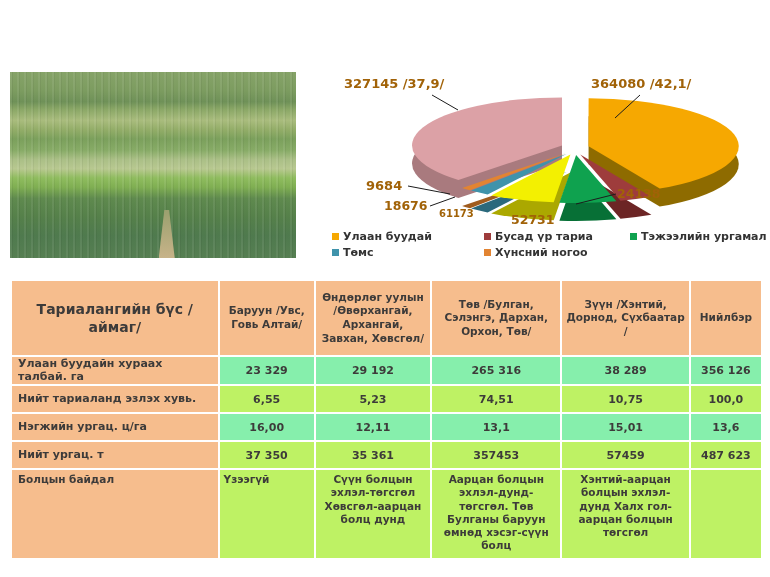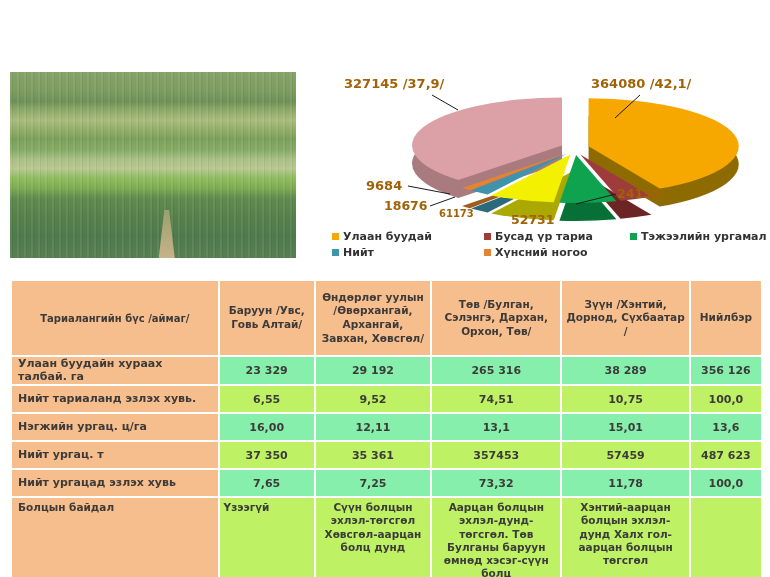--- a/index.html
+++ b/index.html
@@ -52,21 +52,21 @@
   
   .stat-table{
     position:absolute;left:10px;top:279px;width:753px;
     border-collapse:separate;border-spacing:2px;table-layout:fixed;
     font-weight:700;color:#3d3b3a;
   }
   .stat-table th{
     background:#f6bd8d;font-size:10.5px;line-height:1.3;text-align:center;
     vertical-align:middle;height:70px;padding:2px 3px;font-weight:700;
   }
-  .stat-table th:first-child{font-size:10px;}
+  .stat-table th:first-child{font-size:14px;}
   .stat-table td{padding:1px 4px;font-size:11px;vertical-align:middle;}
   .stat-table td.rowlabel{
     background:#f6bd8d;text-align:left;font-size:11px;line-height:1.15;padding-left:6px;
   }
   .stat-table tr.odd td.val{background:#86efac;}
   .stat-table tr.even td.val{background:#bef264;}
   .stat-table td.val{text-align:center;}
   .stat-table tr.lastrow td{vertical-align:top;font-size:10.5px;line-height:1.25;height:84px;padding-top:3px;}
   .stat-table tr.lastrow td.val{text-align:center;}
   .stat-table tr.lastrow td.val.first{text-align:left;}
@@ -118,21 +118,21 @@
     <div class="legend-item">
       <span class="legend-swatch" style="background: rgb(158, 60, 60);"></span>
       <span>Бусад үр тариа</span>
     </div>
     <div class="legend-item">
       <span class="legend-swatch" style="background: rgb(15, 162, 79);"></span>
       <span>Тэжээлийн ургамал</span>
     </div>
     <div class="legend-item">
       <span class="legend-swatch" style="background: rgb(63, 147, 171);"></span>
-      <span>Нийт</span>
+      <span>Төмс</span>
     </div>
     <div class="legend-item">
       <span class="legend-swatch" style="background: rgb(226, 132, 50);"></span>
       <span>Хүнсний ногоо</span>
     </div>
   </div>
 
 <table class="stat-table" id="stat-table">
   <colgroup>
     <col style="width:205px">
@@ -157,49 +157,41 @@
         <td class="rowlabel">Улаан буудайн хураах талбай. га</td>
         <td class="val first">23 329</td>
         <td class="val">29 192</td>
         <td class="val">265 316</td>
         <td class="val">38 289</td>
         <td class="val">356 126</td>
       </tr>
       <tr class="even">
         <td class="rowlabel">Нийт тариаланд эзлэх хувь.</td>
         <td class="val first">6,55</td>
-        <td class="val">9,52</td>
+        <td class="val">5,23</td>
         <td class="val">74,51</td>
         <td class="val">10,75</td>
         <td class="val">100,0</td>
       </tr>
       <tr class="odd">
         <td class="rowlabel">Нэгжийн ургац. ц/га</td>
         <td class="val first">16,00</td>
         <td class="val">12,11</td>
         <td class="val">13,1</td>
         <td class="val">15,01</td>
         <td class="val">13,6</td>
       </tr>
       <tr class="even">
         <td class="rowlabel">Нийт ургац. т</td>
         <td class="val first">37 350</td>
         <td class="val">35 361</td>
         <td class="val">357453</td>
         <td class="val">57459</td>
         <td class="val">487 623</td>
       </tr>
-      <tr class="odd">
-        <td class="rowlabel">Нийт ургацад эзлэх хувь</td>
-        <td class="val first">7,65</td>
-        <td class="val">7,25</td>
-        <td class="val">73,32</td>
-        <td class="val">11,78</td>
-        <td class="val">100,0</td>
-      </tr>
       <tr class="lastrow even">
         <td class="rowlabel">Болцын байдал</td>
         <td class="val first">Үзээгүй</td>
         <td class="val">Сүүн болцын эхлэл-төгсгөл Хөвсгөл-аарцан болц дунд</td>
         <td class="val">Аарцан болцын эхлэл-дунд-төгсгөл. Төв Булганы баруун өмнөд хэсэг-сүүн болц</td>
         <td class="val">Хэнтий-аарцан болцын эхлэл-дунд Халх гол-аарцан болцын төгсгөл</td>
         <td class="val"></td>
       </tr>
     </tbody>
 </table>

